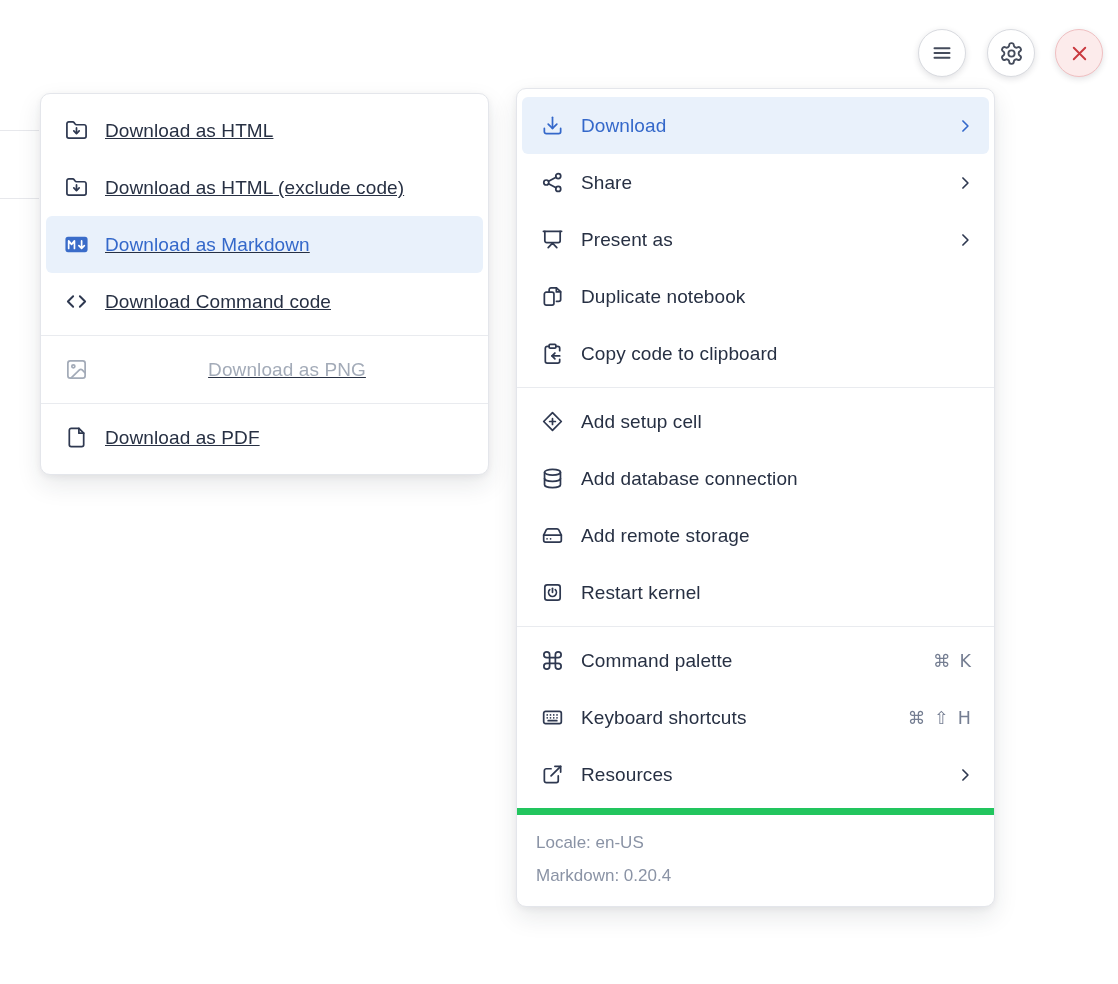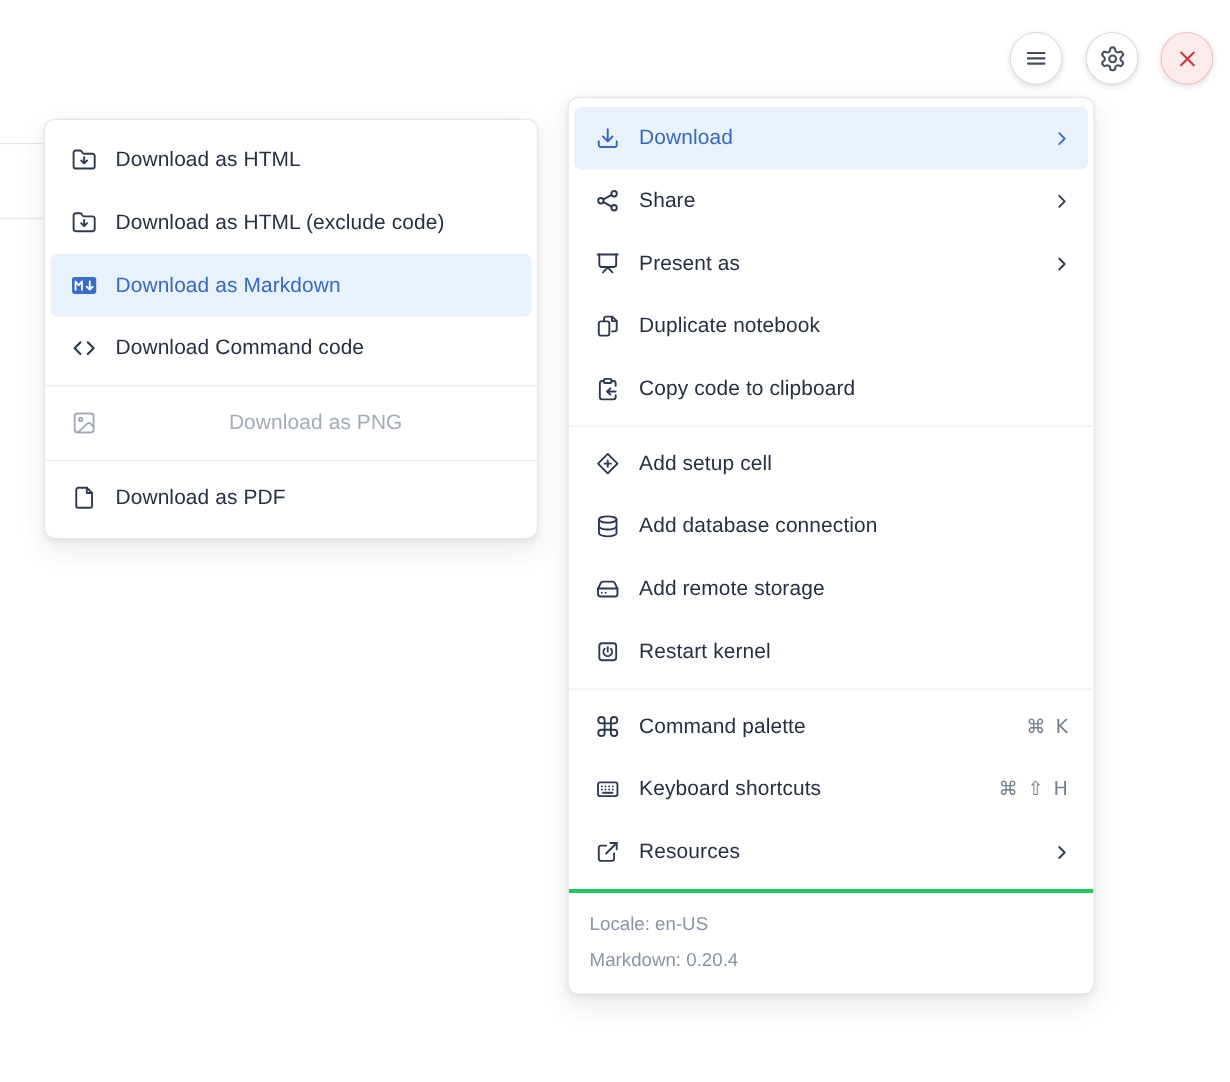--- a/index.html
+++ b/index.html
@@ -11,21 +11,21 @@
   .toolbar-btn{position:absolute;width:48px;height:48px;border-radius:50%;
     background:#ffffff;border:1px solid #d9dbe0;display:flex;align-items:center;justify-content:center;
     box-shadow:0 2px 6px rgba(40,45,60,.14);cursor:pointer;box-sizing:border-box;}
   .toolbar-btn.danger{background:#fcebeb;border-color:#f0bfc1;}
   .toolbar-btn svg{display:block;}
 
   
   .menu{position:absolute;background:#ffffff;border:1px solid #e4e6eb;border-radius:10px;
     box-shadow:0 10px 24px rgba(30,35,50,.10),0 2px 6px rgba(30,35,50,.06);
     box-sizing:border-box;padding:8px 0;}
-  .submenu{left:40px;top:108px;width:449px;}
+  .submenu{left:40px;top:93px;width:449px;text-decoration:underline;}
   .mainmenu{left:516px;top:88px;width:479px;padding-bottom:0;}
 
   .menu-sep{height:1px;background:#e9ebef;margin:5px 0;}
 
   .menu-item{height:57px;margin:0 5px;border-radius:6px;display:flex;align-items:center;
     padding:0 14px 0 19px;cursor:pointer;box-sizing:border-box;}
   .menu-item .ico{width:23px;height:23px;flex:0 0 23px;margin-right:17px;color:#2e3850;
     display:flex;align-items:center;justify-content:center;}
   .menu-item .ico svg{width:23px;height:23px;display:block;}
   .menu-item .lbl{font-size:19px;flex:1 1 auto;white-space:nowrap;letter-spacing:.1px;}
@@ -36,21 +36,21 @@
 
   .chev{color:#2e3850;width:20px;height:20px;flex:0 0 20px;display:flex;align-items:center;justify-content:center;}
   .chev svg{width:20px;height:20px;}
 
   .shortcut{display:flex;align-items:center;gap:9px;color:#757e92;font-size:17.5px;
     font-family:"DejaVu Sans","Liberation Sans",sans-serif;margin-right:4px;}
 
   .md-badge{width:27px;height:20px;}
   .menu-item .ico .md-badge{color:#3a6cc9;}
 
-  .menu-footer{border-top:4px solid #22c55e;margin-top:5px;padding:11px 19px 13px;
+  .menu-footer{border-top:7px solid #22c55e;margin-top:5px;padding:11px 19px 13px;
     color:#8a93a5;font-size:17px;line-height:1.97;border-radius:0 0 10px 10px;}
   .menu-footer div{white-space:nowrap;}
 </style>
 </head>
 <body>
 
 <div class="stage">
   <div class="bg-line" style="top:130px;width:39px;"></div>
   <div class="bg-line" style="top:198px;width:39px;"></div>
 

